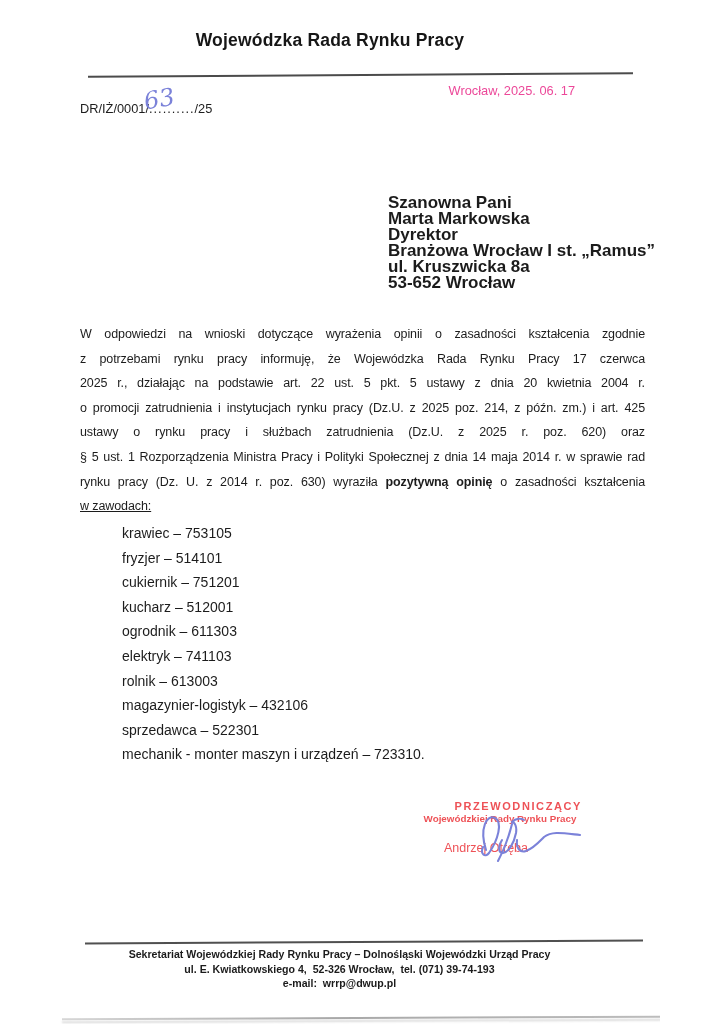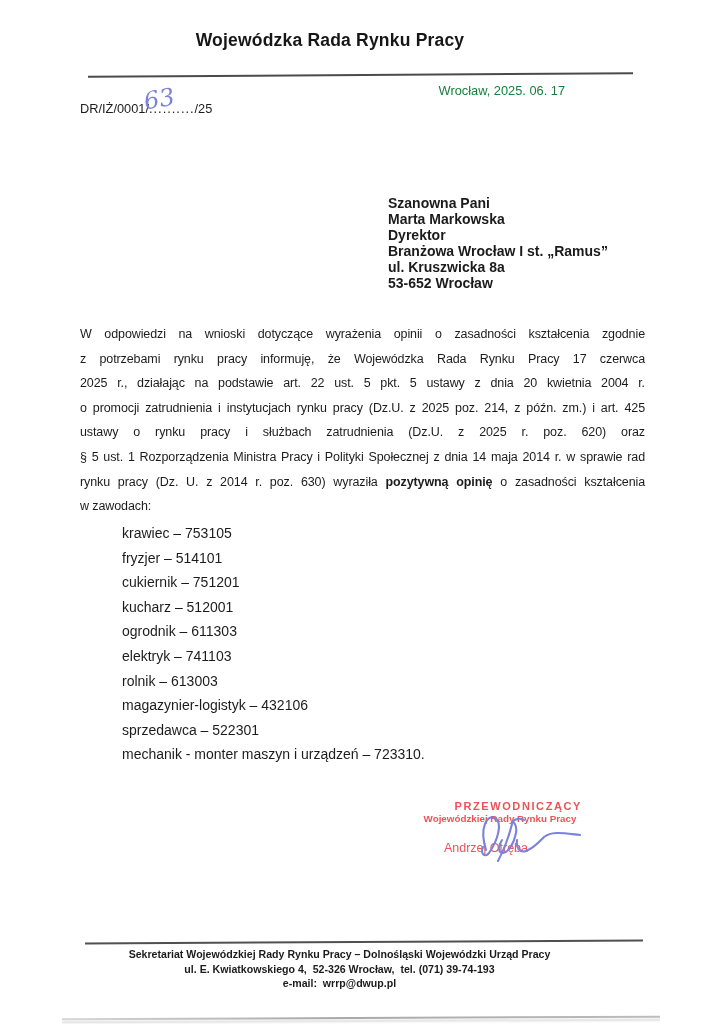--- a/index.html
+++ b/index.html
@@ -24,63 +24,63 @@
   }
   .rule {
     position: absolute;
     height: 2px;
     background: #4b4b4b;
   }
   .rule-top { left: 88px; top: 74px; width: 545px; transform: rotate(-0.35deg); }
   .rule-footer { left: 85px; top: 941px; width: 558px; transform: rotate(-0.3deg); background: #505050; }
   .date {
     position: absolute;
-    top: 83px; right: 95px;
+    top: 83px; right: 85px;
     font-size: 12.8px;
-    color: #15803d;
+    color: #ec4899;
   }
   .ref {
     position: absolute;
     top: 101px; left: 80px;
     font-size: 12.8px;
     color: #1d1d1d;
   }
   .ref .dots { letter-spacing: 1px; }
   .hand-number {
     position: absolute;
     left: 64px; top: -16px;
     font-family: "DejaVu Serif", serif;
     font-style: italic;
     font-size: 24px;
     color: #7b82d9;
     transform: rotate(-10deg);
   }
   .recipient {
     position: absolute;
     top: 195px; left: 388px;
-    font-size: 14px;
+    font-size: 17px;
     font-weight: bold;
     line-height: 16px;
     color: #1b1b1b;
   }
   .body-block {
     position: absolute;
     top: 322px; left: 80px;
     width: 565px;
     font-size: 12.5px;
     letter-spacing: -0.1px;
     color: #1c1c1c;
   }
   .body-line {
     line-height: 24.6px;
     text-align: justify;
     text-align-last: justify;
     white-space: normal;
   }
-  .body-line:last-child { text-align: center; text-align-last: left; }
+  .body-line:last-child { text-align: center; text-align-last: left; text-decoration: underline; }
   .professions {
     position: absolute;
     top: 521px; left: 122px;
     font-size: 14px;
     color: #1c1c1c;
   }
   .profession-line { line-height: 24.6px; }
   .stamp {
     position: absolute;
     left: 418px; top: 800px;

